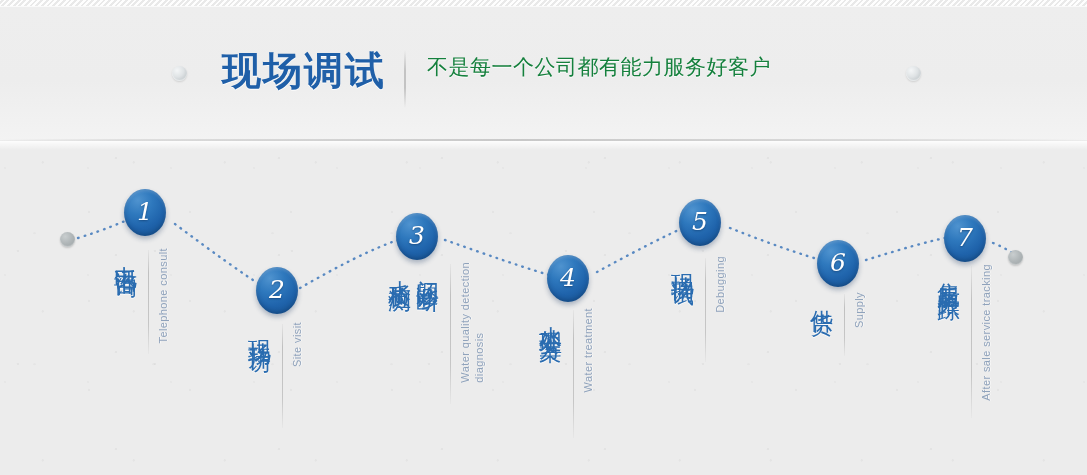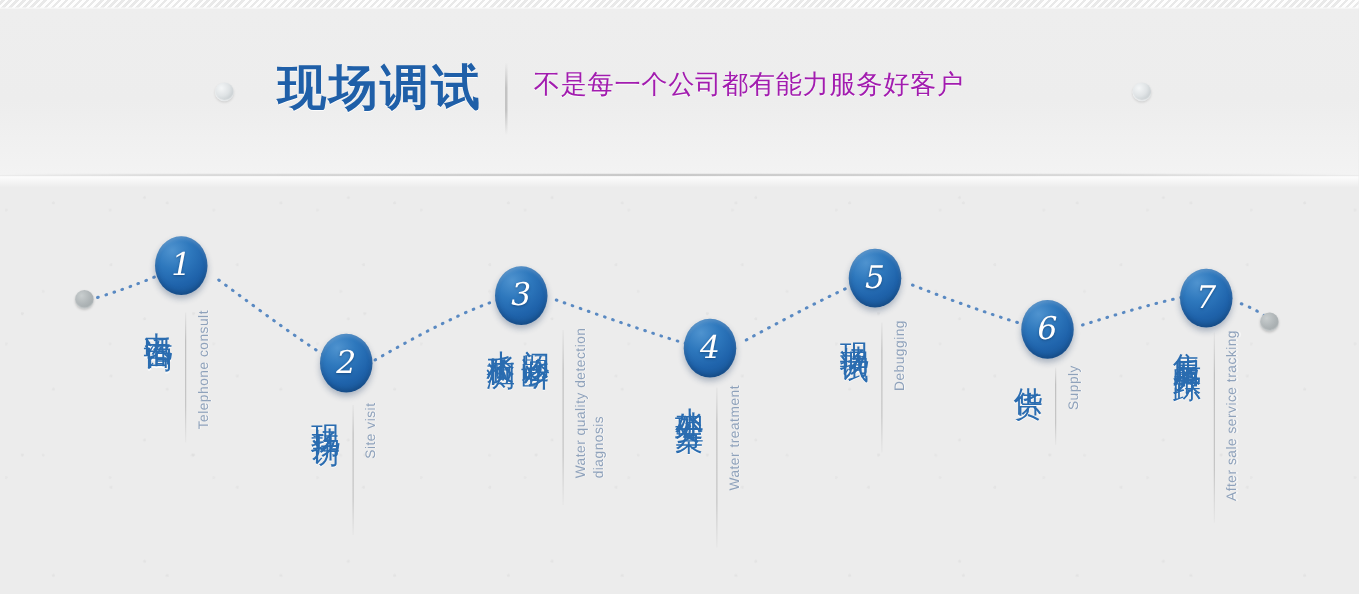--- a/index.html
+++ b/index.html
@@ -72,21 +72,21 @@
     letter-spacing:2px; line-height:46px;
     text-shadow:0 1px 0 rgba(255,255,255,.85);
   }
   #title-rule {
     position:absolute; left:404px; top:50px; width:2px; height:58px; z-index:7;
     background:linear-gradient(180deg, rgba(200,200,200,0), #c3c3c3 35%, #c3c3c3 65%, rgba(200,200,200,0));
   }
   #subtitle-block { position:absolute; left:427px; top:52px; z-index:7; }
   #subtitle-line1 {
     font-family:"DejaVu Sans", sans-serif;
-    font-size:21px; color:#a21caf; font-weight:normal;
+    font-size:21px; color:#15803d; font-weight:normal;
     letter-spacing:.5px; line-height:30px;
     text-shadow:0 1px 0 rgba(255,255,255,.8);
   }
   #subtitle-line2 {
     font-family:"DejaVu Sans", sans-serif;
     font-size:21px; color:#1b4f8f; font-weight:bold;
     letter-spacing:.5px; line-height:32px;
     text-shadow:0 1px 0 rgba(255,255,255,.8);
   }
 

